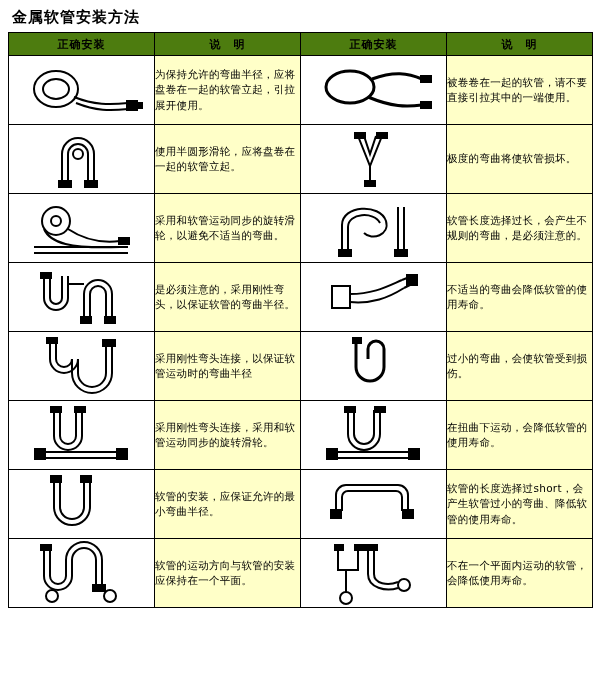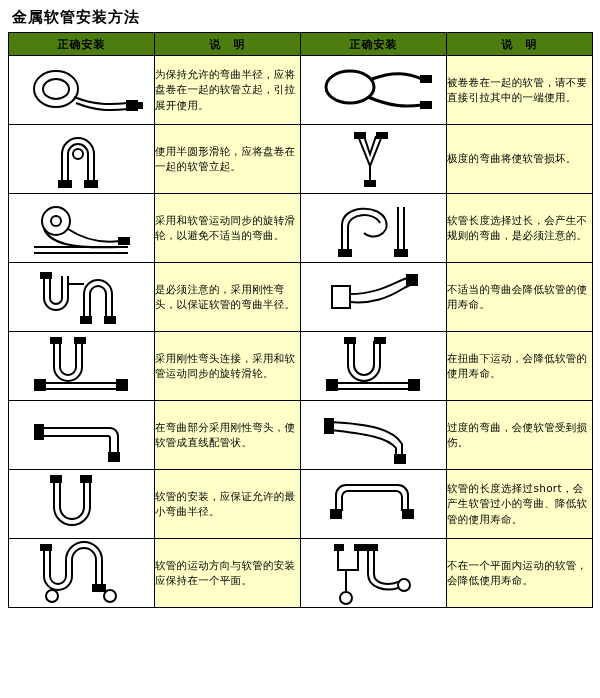--- a/index.html
+++ b/index.html
@@ -204,20 +204,43 @@
               <path d="M48 30 C 72 30, 86 22, 100 16"></path>
               <path d="M48 38 C 70 40, 86 34, 102 24"></path>
               <path d="M100 16 L110 12 M102 24 L110 20"></path>
             </g>
             <rect x="104" y="10" width="12" height="12" fill="#000"></rect>
           </svg>
         </td>
         <td class="txt-cell">不适当的弯曲会降低软管的使用寿命。</td>
       </tr>
 
+      <tr>
+        <td class="img-cell">
+          <svg class="svg-wrap" viewBox="0 0 144 66">
+            <g fill="none" stroke="#000" stroke-width="2">
+              <path d="M40 8 L40 26 A14 14 0 0 0 68 26"></path>
+              <path d="M68 26 L68 40 A14 14 0 0 0 96 40 L96 12"></path>
+              <path d="M46 8 L46 26 A8 8 0 0 0 62 26 L62 40 A20 20 0 0 0 102 40 L102 12"></path>
+            </g>
+            <rect x="36" y="4" width="12" height="7" fill="#000"></rect>
+            <rect x="92" y="6" width="14" height="8" fill="#000"></rect>
+          </svg>
+        </td>
+        <td class="txt-cell">采用刚性弯头连接，以保证软管运动时的弯曲半径</td>
+        <td class="img-cell">
+          <svg class="svg-wrap" viewBox="0 0 144 66">
+            <g fill="none" stroke="#000" stroke-width="3">
+              <path d="M54 8 L54 34 A14 14 0 0 0 82 34 L82 16 A8 8 0 0 0 66 16 L66 26"></path>
+            </g>
+            <rect x="50" y="4" width="10" height="7" fill="#000"></rect>
+          </svg>
+        </td>
+        <td class="txt-cell">过小的弯曲，会使软管受到损伤。</td>
+      </tr>
 
       <tr>
         <td class="img-cell">
           <svg class="svg-wrap" viewBox="0 0 144 66">
             <g fill="none" stroke="#000" stroke-width="2">
               <path d="M44 8 L44 34 A14 14 0 0 0 72 34 L72 8"></path>
               <path d="M50 8 L50 34 A8 8 0 0 0 66 34 L66 8"></path>
               <path d="M28 50 L112 50"></path>
               <path d="M28 56 L112 56"></path>
             </g>
@@ -238,44 +261,20 @@
             </g>
             <rect x="42" y="4" width="12" height="7" fill="#000"></rect>
             <rect x="72" y="4" width="12" height="7" fill="#000"></rect>
             <rect x="24" y="46" width="12" height="12" fill="#000"></rect>
             <rect x="106" y="46" width="12" height="12" fill="#000"></rect>
           </svg>
         </td>
         <td class="txt-cell">在扭曲下运动，会降低软管的使用寿命。</td>
       </tr>
 
-      <tr>
-        <td class="img-cell">
-          <svg class="svg-wrap" viewBox="0 0 144 66">
-            <g fill="none" stroke="#000" stroke-width="2">
-              <path d="M30 26 L100 26 A8 8 0 0 1 108 34 L108 52"></path>
-              <path d="M30 34 L98 34 A2 2 0 0 1 100 36 L100 52"></path>
-            </g>
-            <rect x="24" y="22" width="10" height="16" fill="#000"></rect>
-            <rect x="98" y="50" width="12" height="10" fill="#000"></rect>
-          </svg>
-        </td>
-        <td class="txt-cell">在弯曲部分采用刚性弯头，使软管成直线配管状。</td>
-        <td class="img-cell">
-          <svg class="svg-wrap" viewBox="0 0 144 66">
-            <g fill="none" stroke="#000" stroke-width="2">
-              <path d="M28 20 C 70 22, 92 28, 100 42 L100 54"></path>
-              <path d="M28 28 C 66 32, 86 36, 94 46 L94 54"></path>
-            </g>
-            <rect x="22" y="16" width="10" height="16" fill="#000"></rect>
-            <rect x="92" y="52" width="12" height="10" fill="#000"></rect>
-          </svg>
-        </td>
-        <td class="txt-cell">过度的弯曲，会使软管受到损伤。</td>
-      </tr>
 
       <tr>
         <td class="img-cell">
           <svg class="svg-wrap" viewBox="0 0 144 66">
             <g fill="none" stroke="#000" stroke-width="2">
               <path d="M44 8 L44 36 A18 18 0 0 0 80 36 L80 8"></path>
               <path d="M50 8 L50 36 A12 12 0 0 0 74 36 L74 8"></path>
             </g>
             <rect x="40" y="4" width="12" height="8" fill="#000"></rect>
             <rect x="70" y="4" width="12" height="8" fill="#000"></rect>

